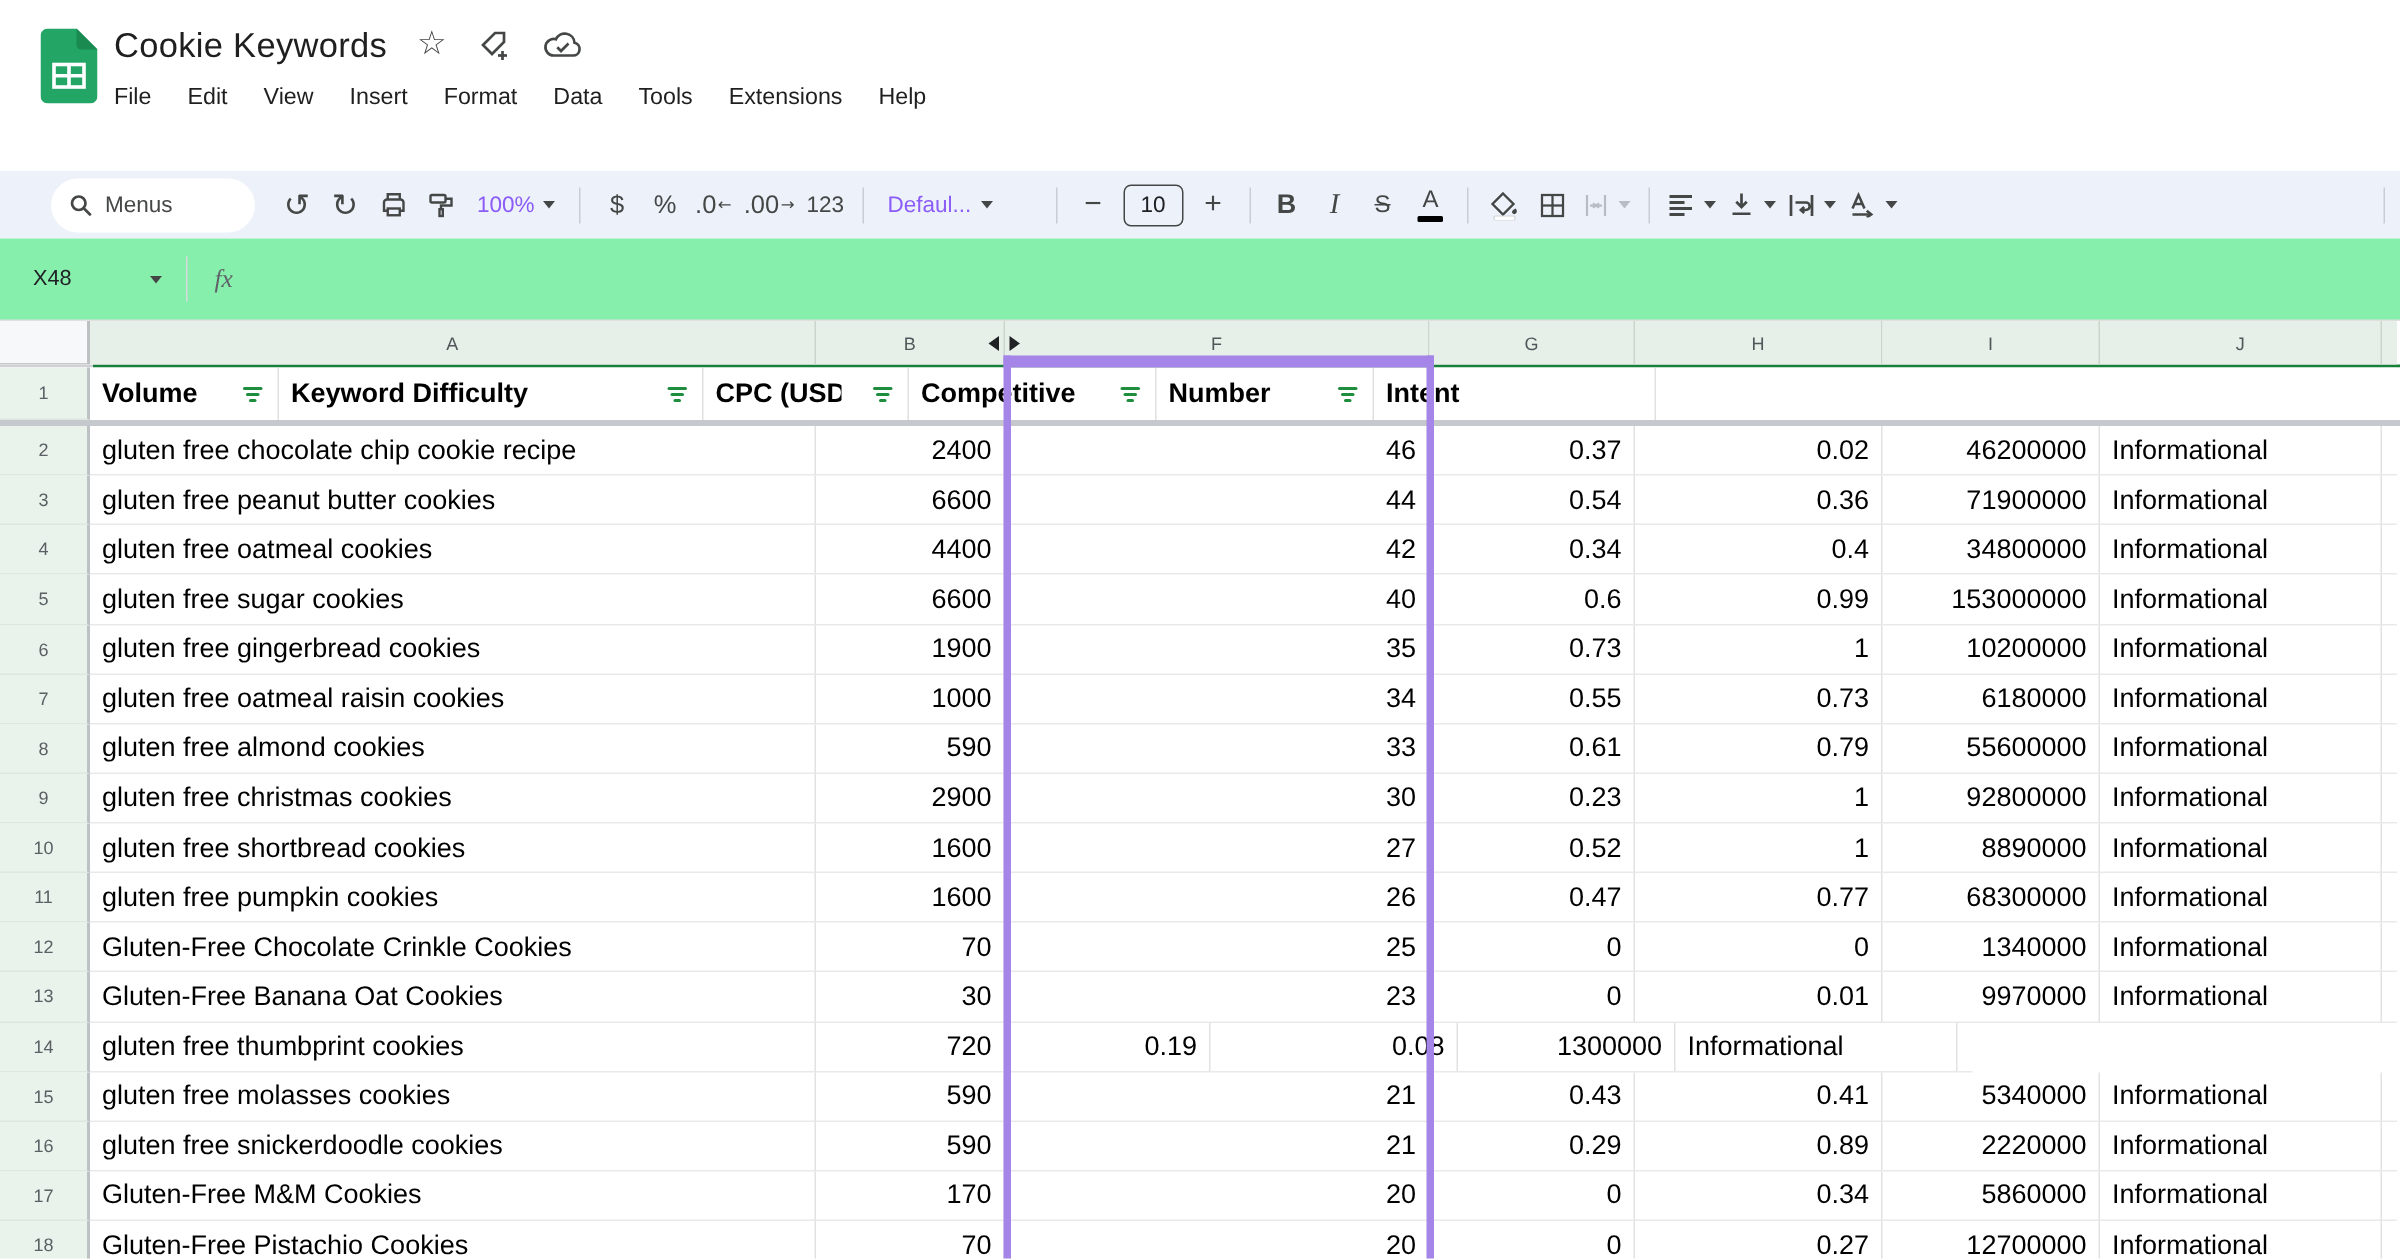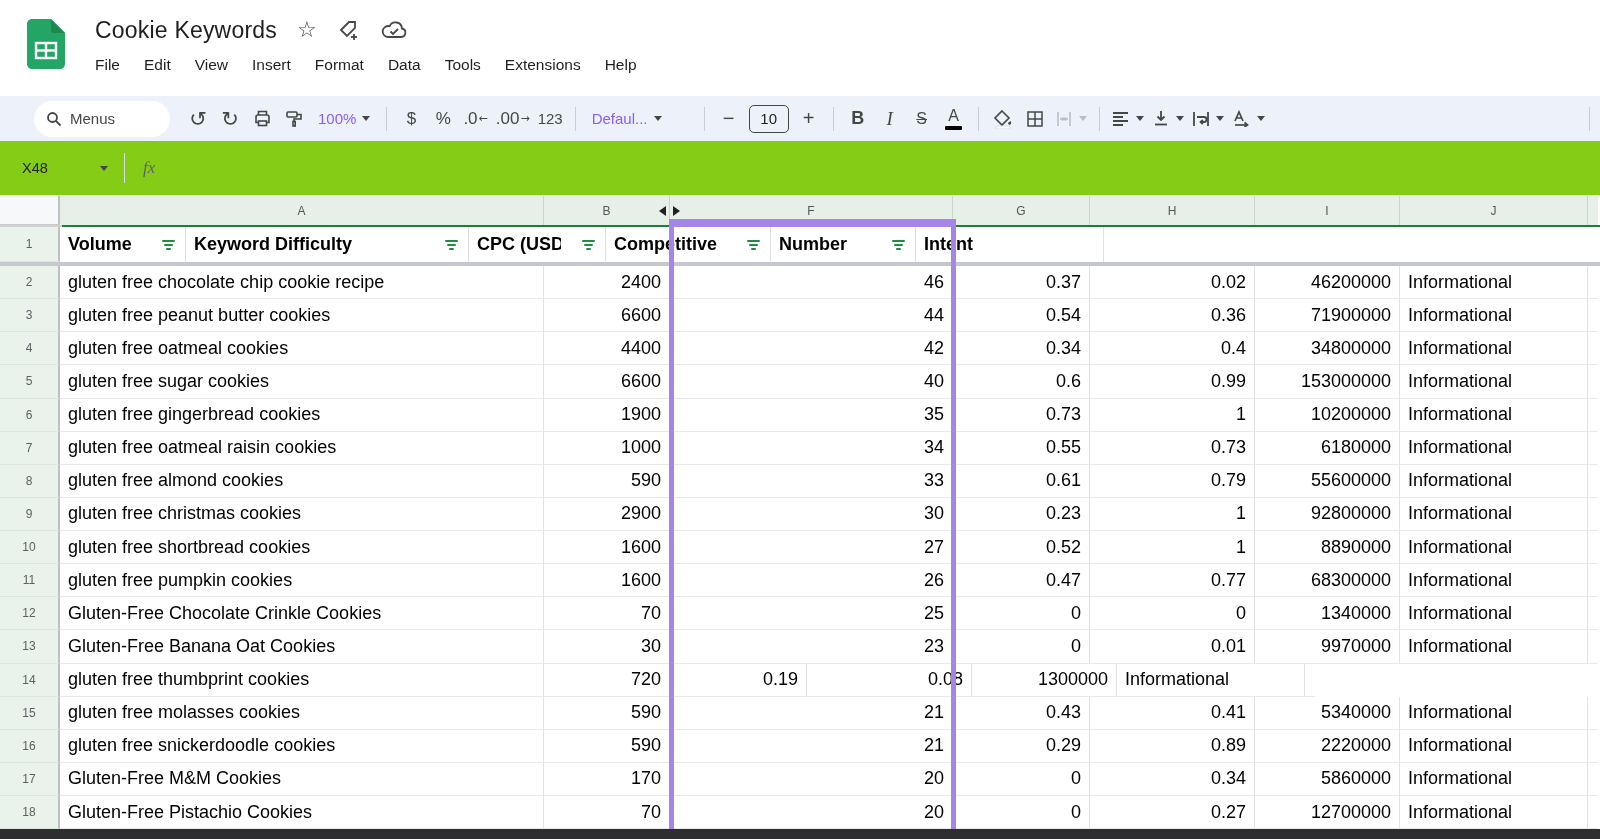--- a/index.html
+++ b/index.html
@@ -3,31 +3,31 @@
 <meta charset="utf-8">
 <style>
   * { box-sizing: border-box; margin: 0; padding: 0; }
   html,body { width:1600px; height:839px; overflow:hidden; background:#fff;
               font-family:"Liberation Sans","DejaVu Sans",sans-serif; }
   .app { position:relative; width:1600px; height:839px; }
 
   
   .topbar { position:relative; height:90px; background:#fff; }
   .logo { position:absolute; left:27px; top:19px; width:38px; height:50px; cursor:pointer; }
-  .title-block { position:absolute; left:95px; top:12px;text-align:right; }
+  .title-block { position:absolute; left:76px; top:12px;text-align:right; }
   .title-row { display:flex; align-items:center; gap:20px; height:36px; }
   .doc-title { font-size:23px; color:#1f1f1f; font-weight:400; letter-spacing:.2px; }
   .tb-ic { color:#444746; font-size:22px; line-height:1; display:flex; align-items:center; cursor:pointer;
            font-family:"DejaVu Sans",sans-serif; }
   .menu-row { display:flex; align-items:center; margin-top:4px; }
   .menu-item { font-size:15.5px; color:#1f1f1f; padding:4px 12px; border-radius:6px; cursor:pointer; }
   .menu-item:first-child { padding-left:0; }
 
   
-  .toolbar { height:45px; margin-top:6px; background:#edf2fa; display:flex; align-items:center; }
+  .toolbar { height:45px; margin-top:24px; background:#edf2fa; display:flex; align-items:center; }
   .search-pill { margin-left:34px; margin-right:12px; width:136px; height:36px; background:#fff;
                  border-radius:20px; display:flex; align-items:center; gap:8px; padding:0 12px; cursor:pointer; }
   .search-pill span { font-size:15px; color:#444746; }
   .tbtn { min-width:32px; height:34px; display:flex; align-items:center; justify-content:center;
           border-radius:4px; color:#444746; font-size:17px; cursor:pointer; padding:0 4px; position:relative; }
   .uic { font-family:"DejaVu Sans",sans-serif; font-size:21px; }
   .caret { width:0; height:0; border-left:4px solid transparent; border-right:4px solid transparent;
            border-top:5px solid #444746; margin-left:6px; }
   .caret.dim { border-top-color:#b8bcc4; }
   .sp { width:1px; height:24px; background:#c7ccd6; margin:0 8px; flex:none; }
@@ -37,21 +37,21 @@
   .size-box { width:40px; height:28px; border:1.5px solid #444746; border-radius:5px; display:flex;
               align-items:center; justify-content:center; font-size:15px; color:#202124; margin:0 4px; cursor:text; }
   .b-bold { font-weight:700; font-size:18px; }
   .b-italic { font-family:"Liberation Serif","DejaVu Serif",serif; font-style:italic; font-size:19px; }
   .b-strike { text-decoration:line-through; font-size:16px; }
   .b-color { display:flex; flex-direction:column; align-items:center; font-size:16px; line-height:1; }
   .b-color .bar { width:17px; height:4px; background:#000; margin-top:2px; border-radius:1px; }
   .sub-arrow { font-size:11px; margin-left:1px; color:#444746; font-family:"DejaVu Sans",sans-serif; }
 
   
-  .formula-bar { height:55px; display:flex; align-items:center; border-bottom:1px solid #e0e0e0; background:#84cc16; }
+  .formula-bar { height:55px; display:flex; align-items:center; border-bottom:1px solid #e0e0e0; background:#86efac; }
   .name-box { width:118px; display:flex; align-items:center; justify-content:space-between;
               padding:0 10px 0 22px; cursor:pointer; }
   .name-box span { font-size:14.5px; color:#202124; }
   .fb-sep { width:1px; height:30px; background:#d7dade; margin:0 6px; }
   .fx { font-family:Liberation Serif, serif; font-style:italic; font-size:17px;
         color:#5f6368; margin:0 14px 0 12px; }
   .formula-input { flex:1; height:100%; cursor:text; }
 
   
   .grid { position:relative; width:1600px; height:643px; background:#fff; }

